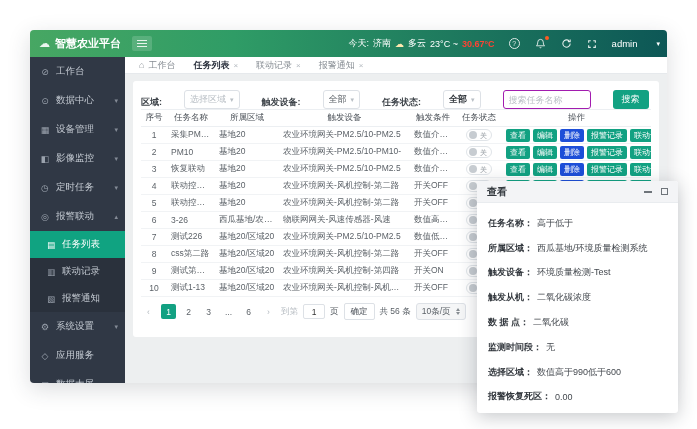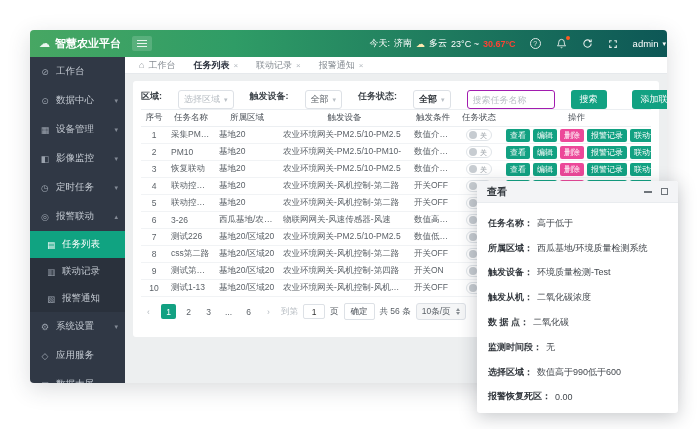--- a/index.html
+++ b/index.html
@@ -12,30 +12,30 @@
          border-radius:4px; box-shadow:0 6px 22px rgba(40,50,60,.17); background:#edeff0; overflow:hidden; }
 
   
   .header { position:absolute; top:0; left:0; right:0; height:27px; display:flex; align-items:center;
             background:linear-gradient(90deg,#47a763 0%,#2f9c66 32%,#0d5756 100%); color:#fff; }
   .logo { width:95px; display:flex; align-items:center; gap:5px; padding-left:9px; font-size:11px; font-weight:bold; white-space:nowrap; }
   .logo .cloud { font-size:11px; color:#eaf6ef; font-weight:normal; }
   .burger { width:20px; height:15px; margin-left:7px; background:rgba(255,255,255,.16); border-radius:2px;
             display:flex; flex-direction:column; justify-content:center; align-items:center; gap:2px; cursor:pointer; }
   .burger i { display:block; width:10px; height:1px; background:#e8f3ec; }
-  .hright { margin-left:auto; display:flex; align-items:center; gap:13px; padding-right:1px;text-align:center; }
+  .hright { margin-left:auto; display:flex; align-items:center; gap:13px; padding-right:7px;text-align:center; }
   .weather { display:flex; align-items:center; gap:4px; font-size:9px; white-space:nowrap; }
   .weather .cloud { color:#ffe9b0; font-size:9px; }
   .temp-high { color:#ff4233; font-weight:bold; }
   .hicon { width:13px; height:13px; position:relative; display:flex; align-items:center; justify-content:center; cursor:pointer; }
   .hicon svg { display:block; }
   .help-circle { width:11px; height:11px; border:1px solid #dfeae7; border-radius:50%; font-size:7px; color:#dfeae7;
                  display:flex; align-items:center; justify-content:center; }
   .badge { position:absolute; top:-1px; right:-2px; width:4px; height:4px; border-radius:50%; background:#ff5a22; }
-  .user { display:flex; align-items:center; gap:4px; font-size:9.5px; cursor:pointer; }
+  .user { display:flex; align-items:center; gap:19px; font-size:9.5px; cursor:pointer; }
   .user .caret { font-size:7px; }
 
   
   .sidebar { position:absolute; left:0; top:27px; width:95px; bottom:0; background:#303845; overflow:hidden; }
   .side-item { height:29px; display:flex; align-items:center; gap:6px; padding:0 7px 0 10px;
                color:#c5cbd3; font-size:9.5px; cursor:pointer; white-space:nowrap; }
   .side-item .ic { width:10px; font-size:9px; color:#9aa2ad; text-align:center; }
   .side-item .arrow { margin-left:auto; font-size:7px; color:#848b96; }
   .submenu { background:#2a313c; }
   .sub-item { height:27px; display:flex; align-items:center; gap:6px; padding-left:16px;
@@ -50,21 +50,21 @@
             padding-left:5px; font-size:9px; color:#858b92; }
   .tab { display:flex; align-items:center; gap:4px; padding:0 9px; cursor:pointer; white-space:nowrap; }
   .tab.active { color:#2e3440; font-weight:bold; }
   .tab .x { font-size:8px; color:#b3b9bf; font-weight:normal; }
   .tab .home { font-size:9px; }
 
   .card { position:absolute; left:8px; right:8px; top:24px; height:256px; background:#fff; border-radius:3px;
           padding:9px 8px 0; }
 
   
-  .filters { display:flex; align-items:flex-start; gap:16px; font-size:9px; color:#3d4349; }
+  .filters { display:flex; align-items:flex-end; gap:22px; font-size:9px; color:#3d4349; }
   .flabel { font-weight:bold; white-space:nowrap; }
   .select { height:19px; border:1px solid #dde1e6; border-radius:3px; display:flex; align-items:center;
             padding:0 5px; background:#fff; cursor:pointer; }
   .select .val { flex:1; overflow:hidden; white-space:nowrap; color:#b9bfc5; }
   .select .caret { color:#b9bfc5; font-size:7px; margin-left:4px; }
   .sel-region { width:116px; }
   .sel-device { width:86px; } .sel-device .val { color:#565c62; }
   .sel-status { width:46px; } .sel-status .val { color:#2f343a; font-weight:bold; }
   .search-input { width:88px; height:19px; border:1px solid #a21caf; border-radius:3px; padding:0 5px;
                   font-size:9px; color:#333; outline:none; font-family:inherit; }
@@ -80,21 +80,21 @@
   tbody td { height:17px; border-bottom:1px solid #f1f3f5; overflow:hidden; white-space:nowrap;
              text-overflow:ellipsis; padding:0 4px; }
   td.c { text-align:center; }
   .toggle { width:26px; height:12px; border:1px solid #e0e4e8; border-radius:7px; display:inline-flex;
             align-items:center; padding:0 2px; gap:3px; background:#fff; cursor:pointer; vertical-align:middle; }
   .knob { width:8px; height:8px; border-radius:50%; background:#c7ccd1; }
   .tg-label { font-size:7px; color:#9ba1a7; line-height:1; }
   .ops { display:flex; gap:3px; align-items:center; }
   .op { height:13px; border:none; border-radius:2px; background:#12a182; color:#fff; font-size:8px;
         padding:0 4px; cursor:pointer; white-space:nowrap; font-family:inherit; }
-  .op.danger { background:#ec4899;text-align:center; }
+  .op.danger { background:#1d4ed8;text-align:center; }
 
   
   .pager { display:flex; align-items:center; gap:5px; margin-top:6px; font-size:8.5px; color:#5c6268; }
   .pg { min-width:15px; height:15px; display:flex; align-items:center; justify-content:center;
         border-radius:2px; cursor:pointer; padding:0 2px; }
   .pg.active { background:#12a182; color:#fff; }
   .pg.nav { color:#b3b9bf; }
   .jump-label { color:#b3b9bf; }
   .jump-input { width:22px; height:15px; border:1px solid #dde1e6; border-radius:2px; text-align:center;
                 font-size:8.5px; color:#333; outline:none; font-family:inherit; }

